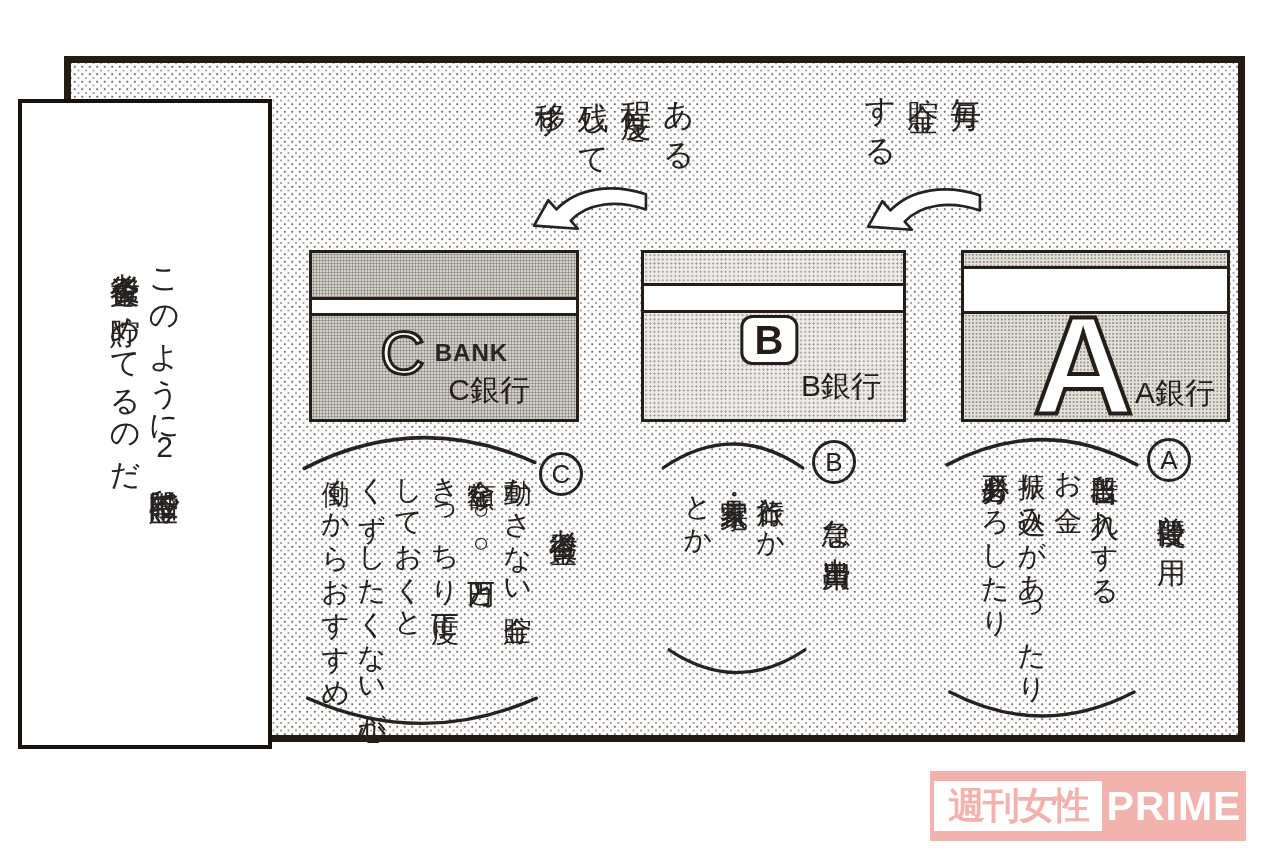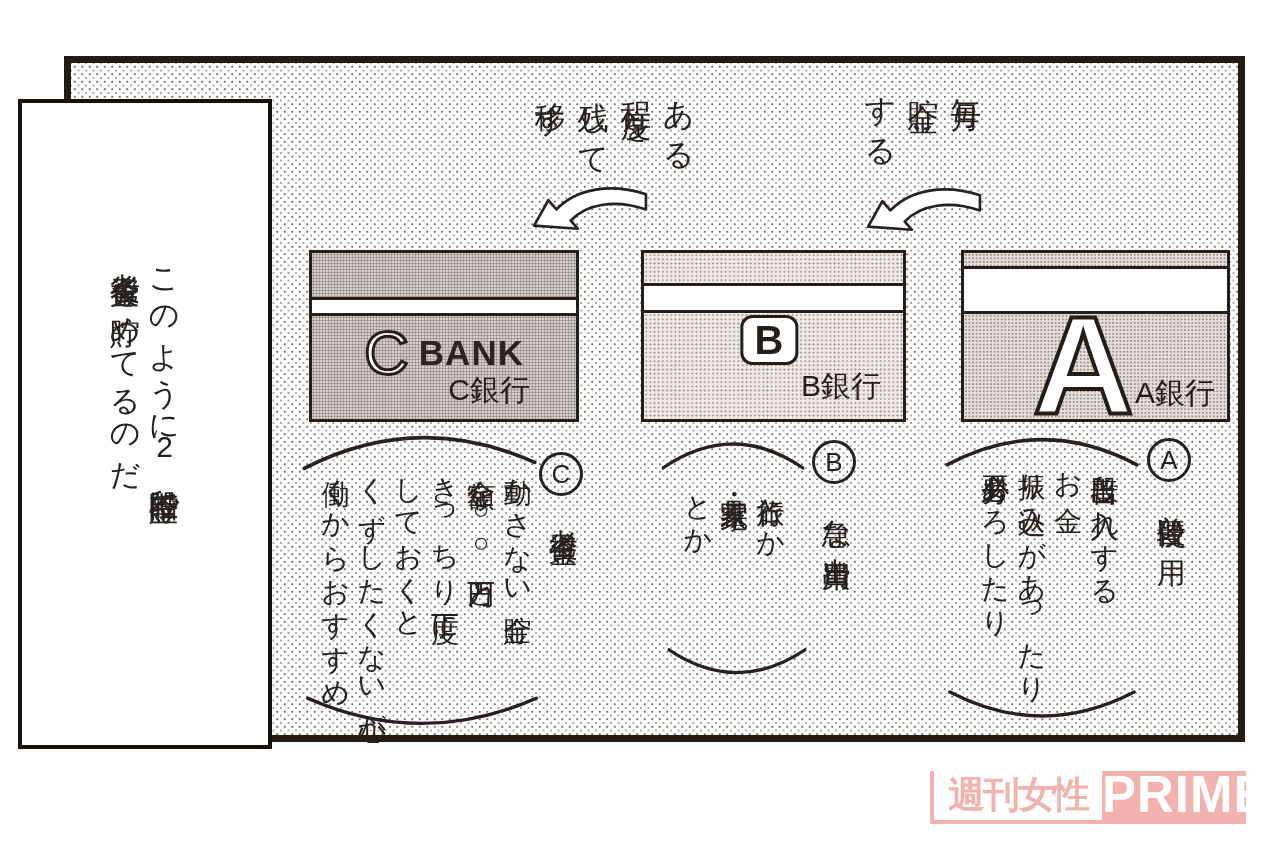--- a/index.html
+++ b/index.html
@@ -74,21 +74,21 @@
   .card-b{left:641px;width:265px;}
   .card-c{left:309px;width:270px;}
   .card-stripe{background:#ffffff;border-top:3px solid var(--card-line);border-bottom:3px solid var(--card-line);}
   .card-body{position:relative;flex:1;overflow:visible;}
 
   .c-logo-row{position:absolute;left:0;right:0;top:6px;display:flex;align-items:center;justify-content:center;gap:10px;}
   .c-letter{
     font-size:62px;line-height:1;color:#ffffff;
     -webkit-text-stroke:3px var(--card-line);
   }
-  .c-word{font-size:35px;font-weight:bold;letter-spacing:1px;color:#2a2522;}
+  .c-word{font-size:24px;font-weight:bold;letter-spacing:1px;color:#2a2522;}
   .bank-name{position:absolute;font-size:30px;color:#241d18;z-index:4;}
   .name-c{right:46px;bottom:8px;}
   .name-b{right:22px;bottom:12px;}
   .name-a{right:12px;bottom:5px;}
 
   .b-badge{
     position:absolute;left:50%;top:2px;transform:translateX(-58%);
     width:58px;height:50px;background:#ffffff;border:3px solid var(--card-line);
     border-radius:12px;box-sizing:border-box;
     display:flex;align-items:center;justify-content:center;
@@ -125,31 +125,31 @@
   .paren svg{display:block;width:100%;height:100%;}
   .pt-a{left:943px;top:427px;width:198px;height:42px;}
   .pb-a{left:946px;top:688px;width:192px;height:40px;}
   .pt-b{left:660px;top:432px;width:146px;height:40px;}
   .pb-b{left:666px;top:646px;width:142px;height:38px;}
   .pt-c{left:299px;top:424px;width:240px;height:46px;transform:rotate(-1.5deg);}
   .pb-c{left:303px;top:694px;width:238px;height:42px;}
 
   
   .wm{
-    position:absolute;left:930px;top:771px;width:316px;height:53px;
-    background:var(--logo-pink);display:flex;align-items:flex-end;z-index:7;
+    position:absolute;left:930px;top:771px;width:316px;height:70px;
+    background:var(--logo-pink);display:flex;align-items:center;z-index:7;
   }
   .wm-jp-box{
     margin:4px 0 4px 4px;background:#ffffff;flex:0 0 168px;
     display:flex;align-items:center;justify-content:center;
   }
   .wm-jp{color:var(--logo-pink);font-size:37px;font-weight:bold;letter-spacing:-2px;}
   .wm-en{
     flex:1;display:flex;align-items:center;justify-content:center;
-    color:#ffffff;font-size:51px;font-weight:bold;letter-spacing:1px;
+    color:#ffffff;font-size:41px;font-weight:bold;letter-spacing:1px;
   }
 </style>
 </head>
 <body>
 
 <div class="stage">
 
   <div class="panel ht-panel"></div>
 
   <div class="speech-box">

